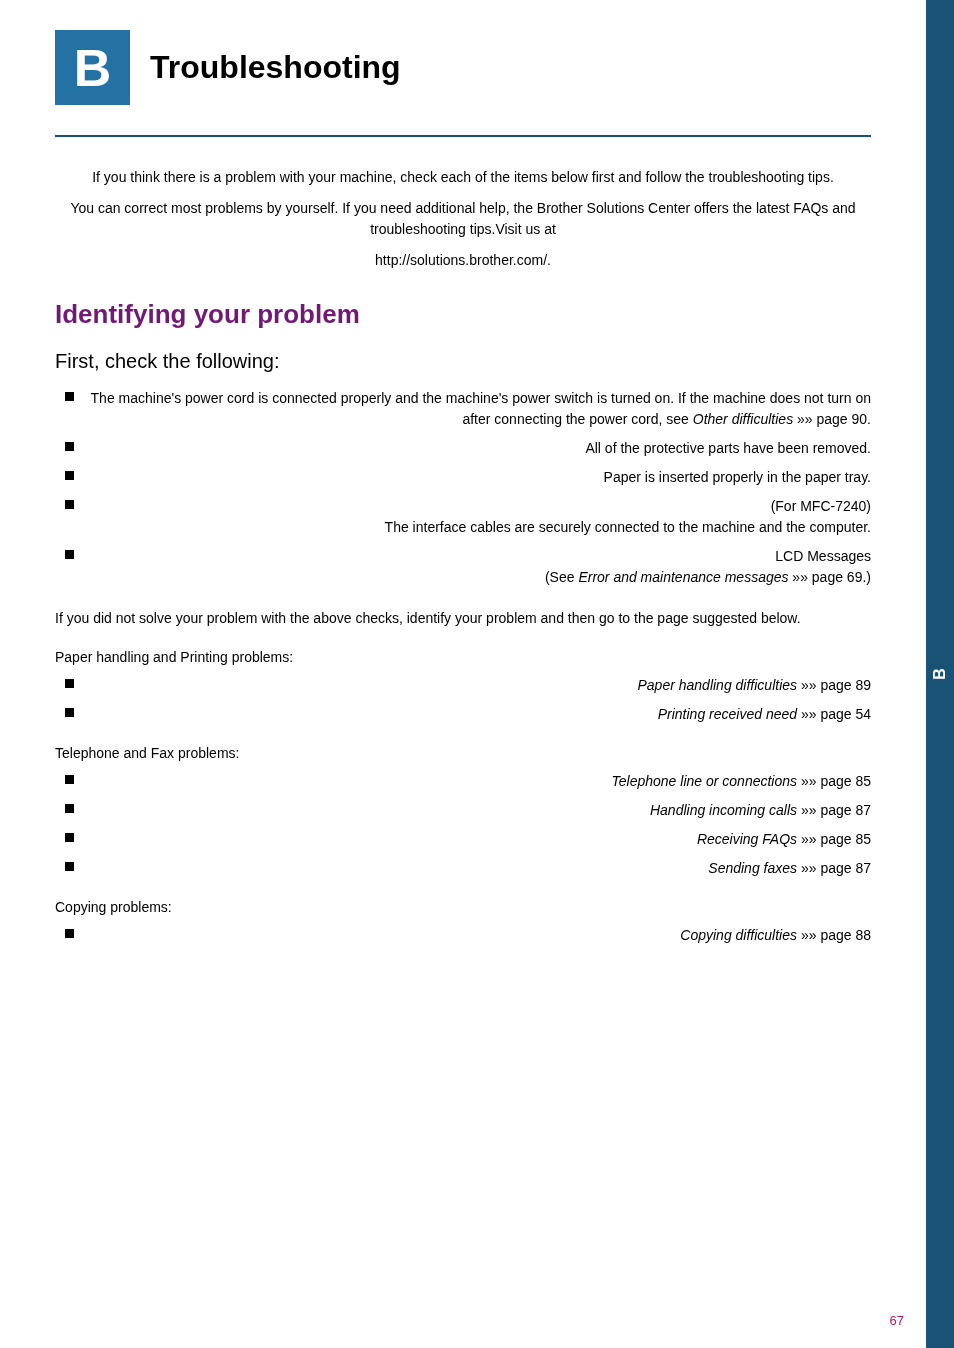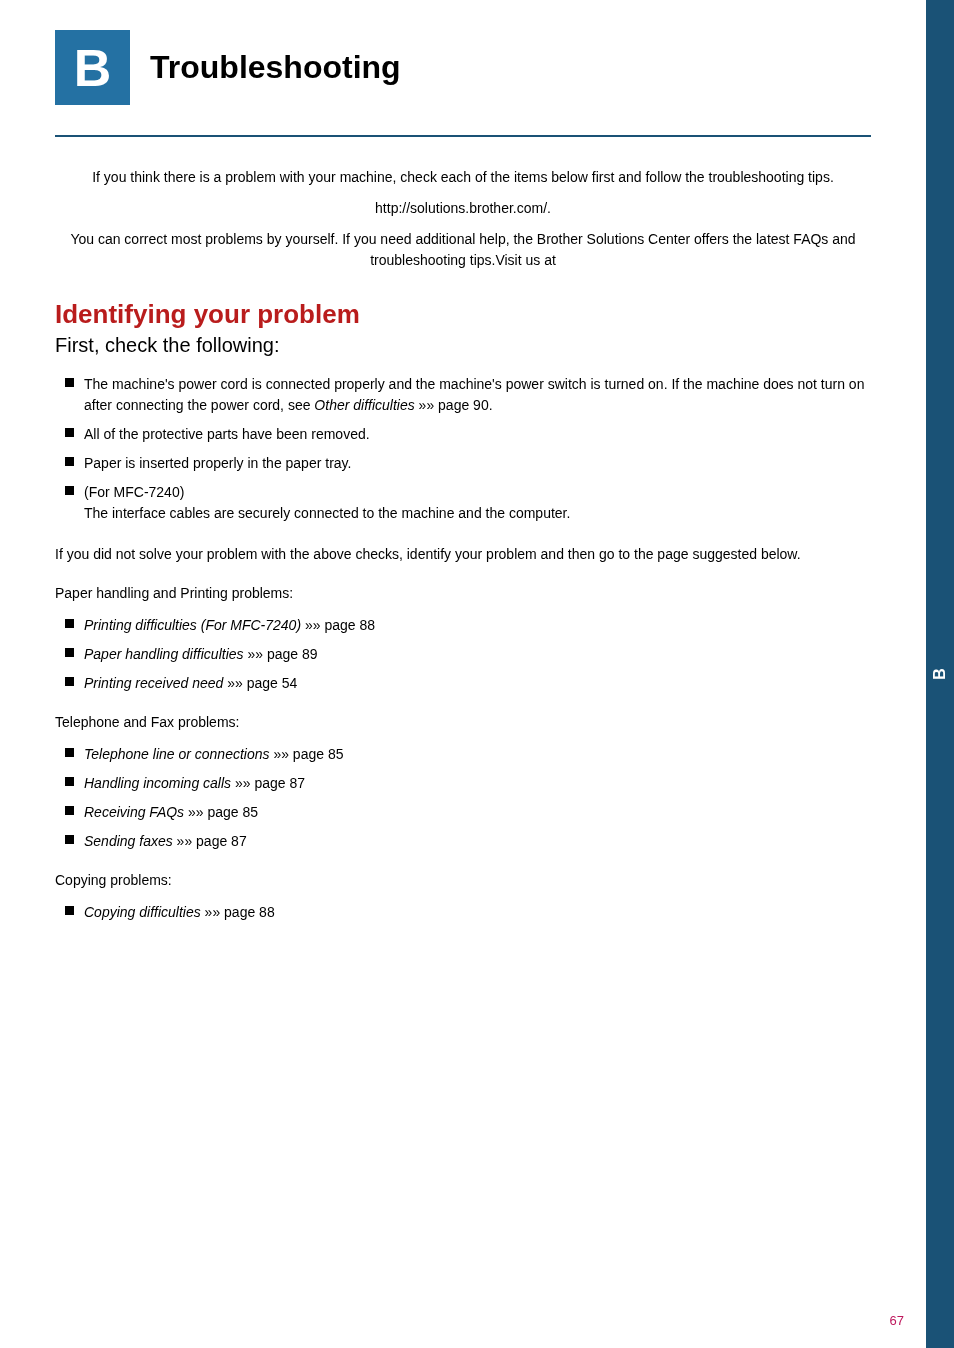--- a/index.html
+++ b/index.html
@@ -109,35 +109,37 @@
     .intro-section p {
       margin-bottom: 10px;
       line-height: 1.5;
       font-size: 14px;
     }
 
     
     .section-heading {
       font-size: 26px;
       font-weight: bold;
-      color: #b91c1c;
+      color: #701a75;
+      margin-bottom: 16px;
       margin-top: 10px;
     }
 
     .subsection-label {
       font-size: 20px;
       margin-bottom: 12px;
       line-height: 1.5;
     }
 
     
     .bullet-list {
       list-style: none;
       padding: 0;
-      margin: 14px 0 16px 0;
+      margin: 0 0 16px 0;
+      text-align: right;
     }
 
     .bullet-list li {
       display: flex;
       align-items: flex-start;
       margin-bottom: 8px;
       font-size: 14px;
       line-height: 1.5;
       padding-left: 10px;
     }
@@ -184,24 +186,24 @@
 
     <div class="header-section">
       <div class="header-letter-box">
         <span class="header-letter">B</span>
       </div>
       <h1 class="header-title">Troubleshooting</h1>
     </div>
 
     <div class="intro-section">
       <p>If you think there is a problem with your machine, check each of the items below first and follow the troubleshooting tips.</p>
-      <p>http://solutions.brother.com/.</p>
       <p>
         <span>You can correct most problems by yourself. If you need additional help, the Brother Solutions Center offers the latest FAQs and troubleshooting tips.Visit us at</span>
       </p>
+      <p>http://solutions.brother.com/.</p>
     </div>
 
     <h2 class="section-heading">Identifying your problem</h2>
 
     <p class="subsection-label">First, check the following:</p>
 
     <ul class="bullet-list">
 
       <li>
         <span class="bullet-square"></span>
@@ -221,36 +223,39 @@
       </li>
 
       <li>
         <span class="bullet-square"></span>
         <span class="bullet-content">
           <span>(For MFC-7240)</span><br>
           <span>The interface cables are securely connected to the machine and the computer.</span>
         </span>
       </li>
 
+      <li>
+        <span class="bullet-square"></span>
+        <span class="bullet-content">
+          <span>LCD Messages</span><br>
+          <span>&nbsp;&nbsp;&nbsp;(See <em>Error and maintenance messages</em> »» page 69.)</span>
+        </span>
+      </li>
     </ul>
 
     <div class="divider-space"></div>
 
     <p class="paragraph-text">If you did not solve your problem with the above checks, identify your problem and then go to the page suggested below.</p>
 
     <div class="divider-space"></div>
 
     <p class="section-label">Paper handling and Printing problems:</p>
     <ul class="bullet-list">
       <li>
         <span class="bullet-square"></span>
-        <span class="bullet-content"><em>Printing difficulties (For MFC-7240)</em><span> »» page 88</span></span>
-      </li>
-      <li>
-        <span class="bullet-square"></span>
         <span class="bullet-content"><em>Paper handling difficulties</em><span> »» page 89</span></span>
       </li>
       <li>
         <span class="bullet-square"></span>
         <span class="bullet-content"><em>Printing received need</em><span> »» page 54</span></span>
       </li>
     </ul>
 
     <div class="divider-space"></div>
 

